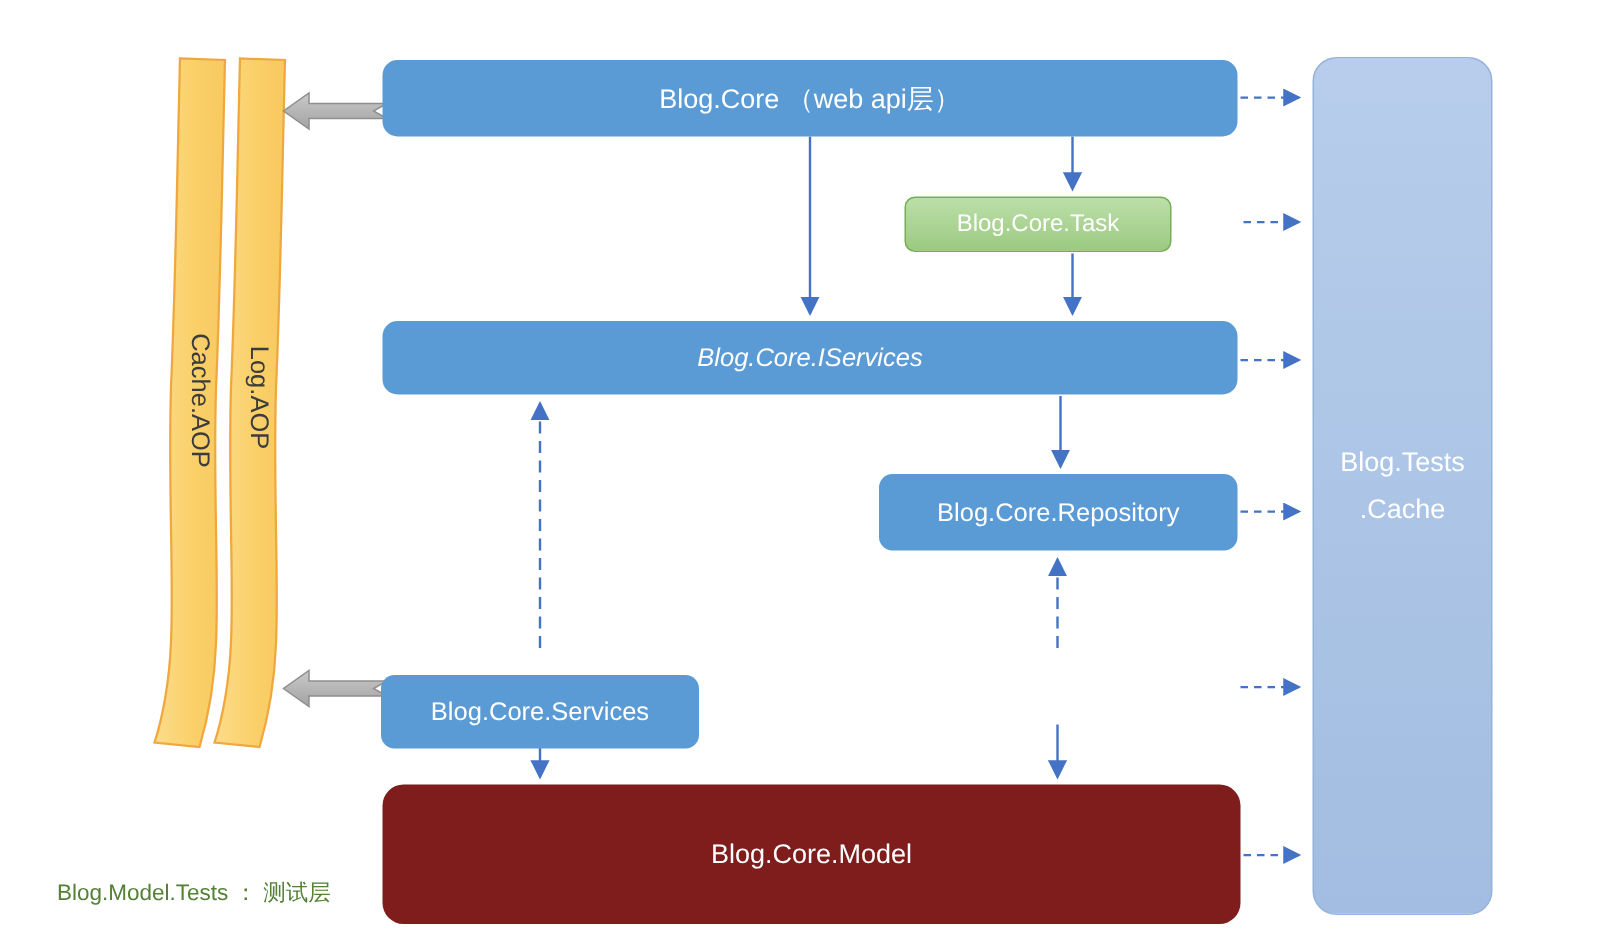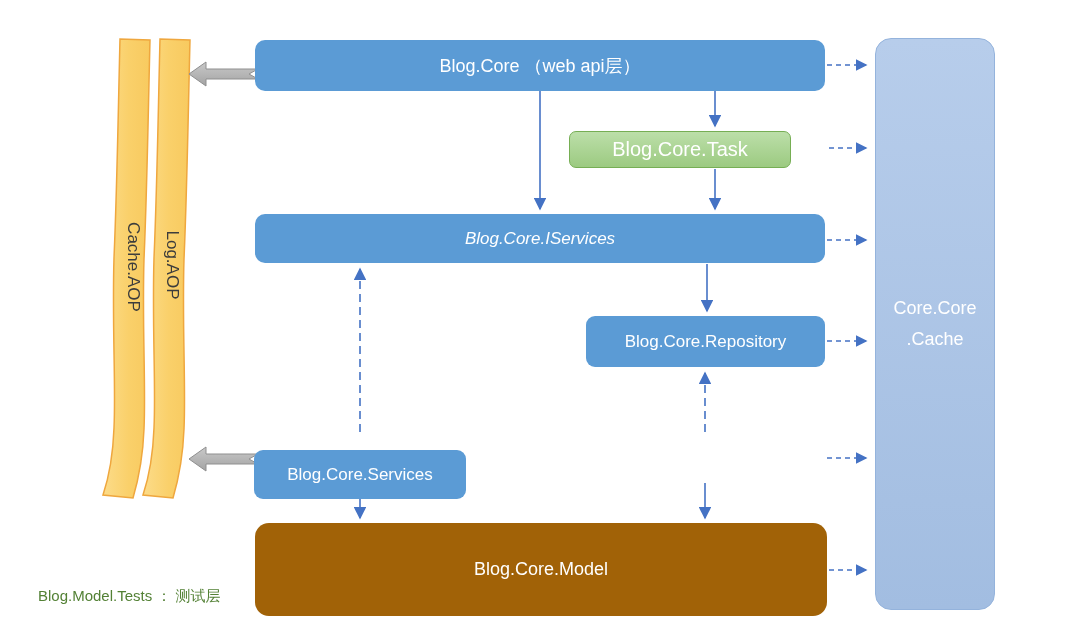--- a/index.html
+++ b/index.html
@@ -8,28 +8,28 @@
     font-family:"Liberation Sans","DejaVu Sans",sans-serif;
   }
   .layer{position:absolute;left:0;top:0;width:1070px;height:630px;}
   .node{
     position:absolute;display:flex;align-items:center;justify-content:center;
     color:#ffffff;box-sizing:border-box;text-align:center;
   }
   .blue{background:#5B9BD5;}
   .n-blogcore{left:255px;top:40px;width:570px;height:51px;border-radius:10px;font-size:18px;}
   .n-task{
-    left:569px;top:131px;width:222px;height:37px;border-radius:7px;font-size:20px;
+    left:603px;top:131px;width:178px;height:37px;border-radius:7px;font-size:16px;
     background:linear-gradient(#BCDFA9,#9CCA81);border:1.5px solid #76AE54;
   }
   .n-iservices{left:255px;top:214px;width:570px;height:49px;border-radius:10px;font-size:17px;font-style:italic;}
   .n-irepository{left:586px;top:316px;width:239px;height:51px;border-radius:9px;font-size:17px;}
   .n-services{left:254px;top:417px;width:212px;height:49px;border-radius:9px;font-size:17px;margin-top:33px;}
   .n-repository{left:586px;top:433px;width:239px;height:49px;border-radius:9px;font-size:17px;}
-  .n-model{left:255px;top:523px;width:572px;height:93px;border-radius:14px;background:#a16207;font-size:18px;}
+  .n-model{left:255px;top:523px;width:572px;height:93px;border-radius:14px;background:#7f1d1d;font-size:18px;}
   .n-common{
     left:875px;top:38px;width:120px;height:572px;border-radius:16px;font-size:18px;
     background:linear-gradient(#B7CDEB,#A2BDE1);border:1.5px solid #94B3DC;
     flex-direction:column;line-height:1.7;
   }
   .band-label{
     position:absolute;color:#3C3C3C;font-size:17px;white-space:nowrap;
     transform:translate(-50%,-50%) rotate(90deg);
   }
   .bl-cache{left:133px;top:267px;}
@@ -115,21 +115,21 @@
   <div class="node blue n-services">
     <span>Blog.Core.Services</span>
   </div>
 
 
   <div class="node n-model">
     <span>Blog.Core.Model</span>
   </div>
 
   <div class="node n-common">
-    <span>Core.Core</span>
+    <span>Blog.Tests</span>
     <span>.Cache</span>
   </div>
 
   <div class="legend">
     <div>Blog.Model.Tests ： 测试层</div>
     
   </div>
 
 </div>
 

